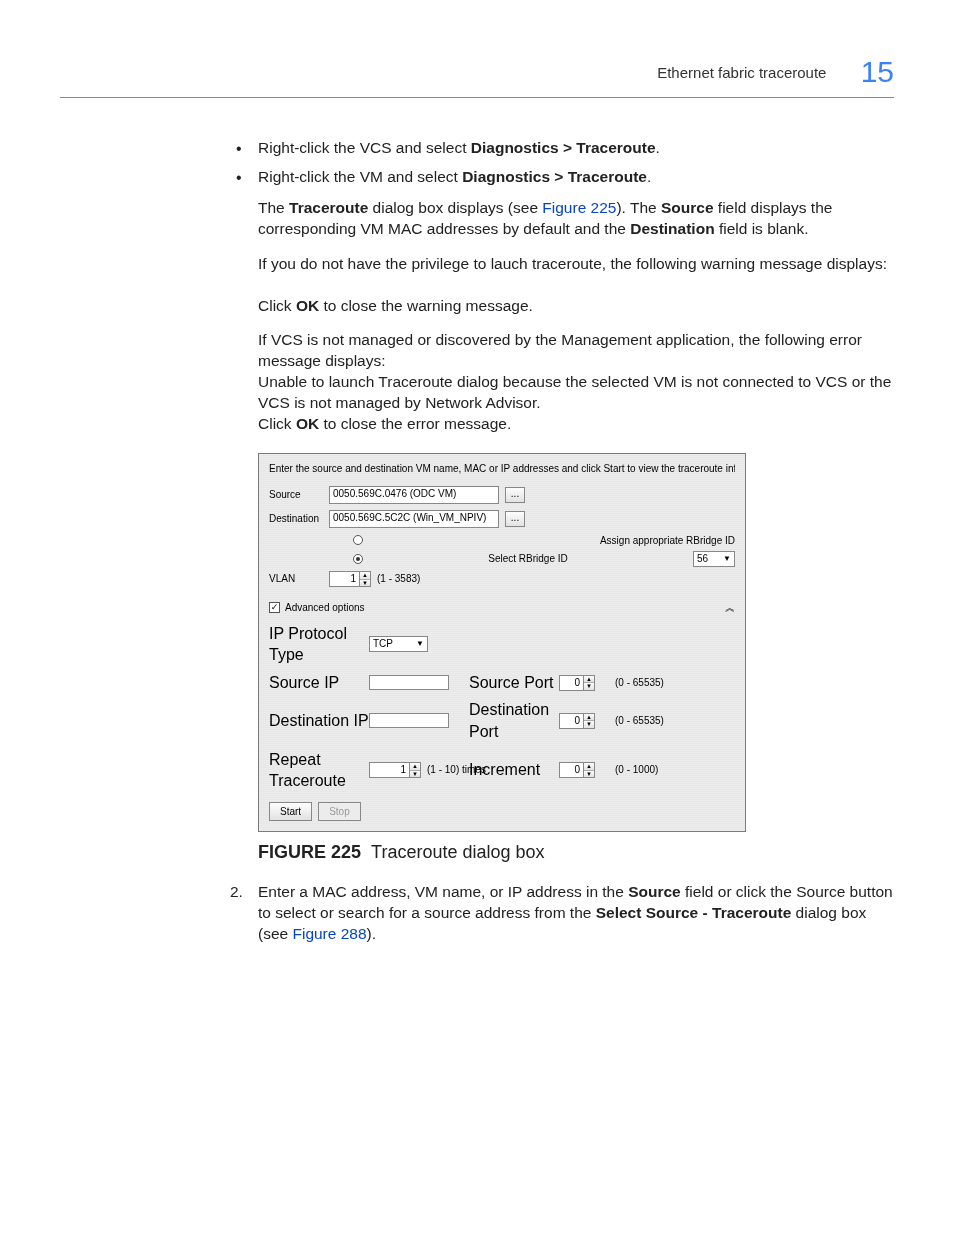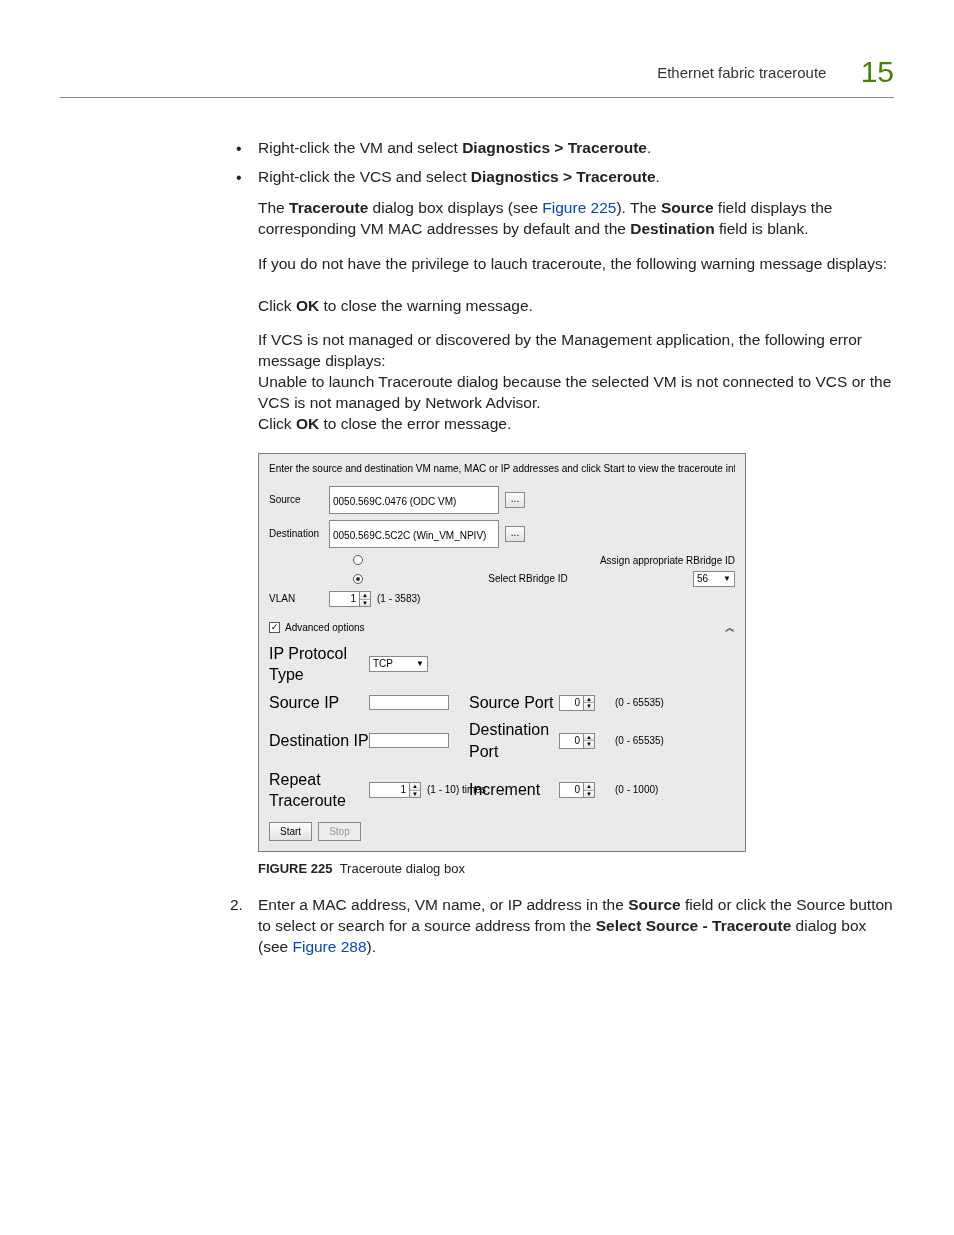--- a/index.html
+++ b/index.html
@@ -21,21 +21,21 @@
     color: #333;
     margin-bottom: 8px;
     padding-right: 0;
   }
   .running-head .secnum {
     font-size: 30px;
     font-weight: 500;
     display: inline-block;
     vertical-align: middle;
     margin-left: 30px;
-    color: #4d7c0f;
+    color: #3b82f6;
   }
   .running-head .sectxt {
     display: inline-block;
     vertical-align: middle;
   }
   .hr-line {
     border: none;
     border-top: 1px solid #888;
     margin: 0 0 40px 0;
   }
@@ -66,21 +66,21 @@
   .indent-block {
     margin-left: 28px;
     margin-top: 8px;
   }
   .para {
     margin: 0 0 14px 0;
   }
   .bold { font-weight: 700; }
   .link { color: #0645c8; }
   .fig-caption {
-    font-size: 13px;
+    font-size: 18px;
     margin: 8px 0 18px 0;
   }
   .fig-caption .fcnum { font-weight: 700; }
   ol.steps {
     list-style: none;
     padding-left: 0;
     margin: 0;
   }
   ol.steps li {
     padding-left: 28px;
@@ -117,23 +117,23 @@
     margin-bottom: 6px;
   }
   .dlg-label {
     width: 60px;
     flex: 0 0 60px;
     font-size: 10px;
   }
   .dlg-input {
     border: 1px solid #888;
     background: #fff;
-    height: 28px;
-    font-size: 10px;
-    padding: 8px 3px;
+    height: 18px;
+    font-size: 10px;
+    padding: 0 3px;
     line-height: 14px;
   }
   .dlg-input.w170 { width: 170px; }
   .dlg-btn-ellipsis {
     border: 1px solid #888;
     background: linear-gradient(#fdfdfd,#e2e2e2);
     width: 20px;
     height: 16px;
     font-size: 10px;
     text-align: center;
@@ -255,24 +255,24 @@
   <div class="running-head">
     <span class="sectxt">Ethernet fabric traceroute</span>
     <span class="secnum">15</span>
   </div>
   <hr class="hr-line">
 
   <div class="content">
 
     <ul class="bullets">
       <li>
-        <span>Right-click the VM and select </span><span class="bold">Diagnostics &gt; Traceroute</span><span>.</span>
+        <span>Right-click the VCS and select </span><span class="bold">Diagnostics &gt; Traceroute</span><span>.</span>
       </li>
       <li>
-        <span>Right-click the VCS and select </span><span class="bold">Diagnostics &gt; Traceroute</span><span>.</span>
+        <span>Right-click the VM and select </span><span class="bold">Diagnostics &gt; Traceroute</span><span>.</span>
       </li>
     </ul>
 
     <div class="indent-block">
       <p class="para">
         <span>The </span><span class="bold">Traceroute</span><span> dialog box displays (see </span><span class="link">Figure 225</span><span>). The </span><span class="bold">Source</span><span> field displays the corresponding VM MAC addresses by default and the </span><span class="bold">Destination</span><span> field is blank.</span>
       </p>
 
       <p class="para">
         <span>If you do not have the privilege to lauch traceroute, the following warning message displays:</span><br>

